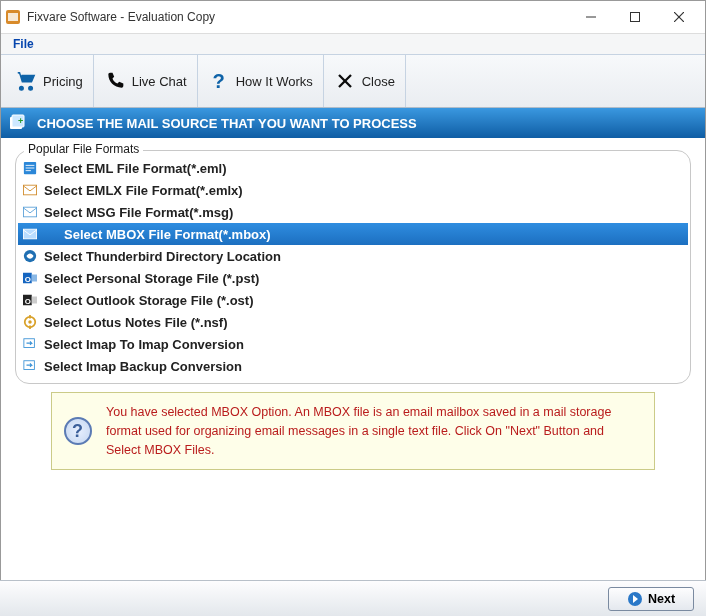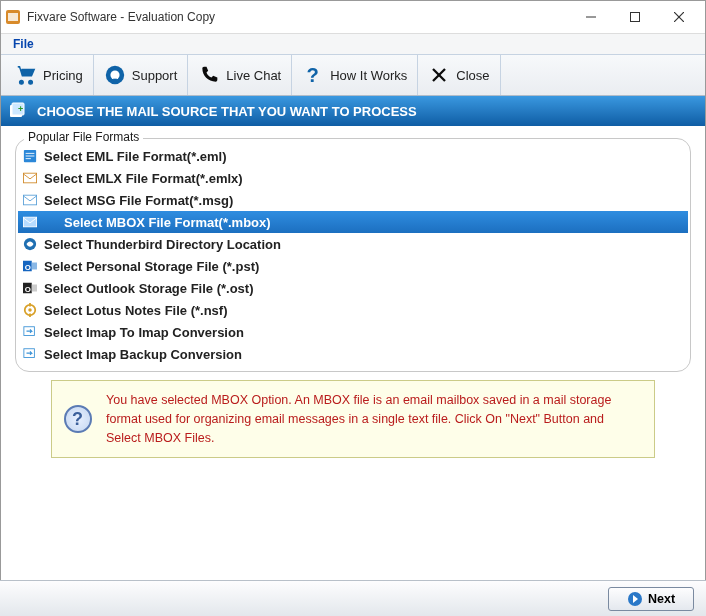--- a/index.html
+++ b/index.html
@@ -11,21 +11,21 @@
 .titlebar .title { flex: 1; font-size: 12px; color: #333; }
 .win-controls { display: flex; }
 .win-btn { width: 44px; height: 28px; display: flex; align-items: center; justify-content: center; cursor: pointer; }
 .win-btn svg { width: 10px; height: 10px; }
 
 
 .menubar { height: 20px; background: #f5f6f7; display: flex; align-items: center; padding: 0 6px; font-size: 12px; }
 .menu-item { padding: 2px 6px; cursor: pointer; color: #0645ad; font-weight: bold; }
 
 
-.toolbar { height: 42px; background: linear-gradient(#f7f9fb, #eaedf1); border-top: 1px solid #c6d3e2; border-bottom: 1px solid #b0bcc9; display: flex; align-items: stretch; padding-left: 4px; }
+.toolbar { height: 54px; background: linear-gradient(#f7f9fb, #eaedf1); border-top: 1px solid #c6d3e2; border-bottom: 1px solid #b0bcc9; display: flex; align-items: stretch; padding-left: 4px; }
 .tool-btn { display: flex; align-items: center; padding: 0 10px; border-right: 1px solid #c6d3e2; cursor: pointer; font-size: 13px; color: #222; }
 .tool-btn .tool-icon { width: 22px; height: 22px; margin-right: 6px; display: flex; align-items: center; justify-content: center; }
 
 
 .header-band { height: 30px; background: linear-gradient(#3a98e0, #0f5da4); color: #fff; display: flex; align-items: center; padding: 0 8px; font-weight: bold; font-size: 13px; }
 .header-band .hdr-icon { width: 18px; height: 18px; margin-right: 10px; }
 
 
 .content { padding: 12px 14px 6px 14px; }
 .fieldset { border: 1px solid #c8c8c8; border-radius: 14px; padding: 6px 2px 6px 2px; position: relative; }
@@ -85,30 +85,20 @@
   <div class="tool-btn">
     <span class="tool-icon">
       <svg viewBox="0 0 24 24" width="22" height="22">
           <path fill="#0f63a8" d="M7 18a2 2 0 1 0 0 4 2 2 0 0 0 0-4zm10 0a2 2 0 1 0 0 4 2 2 0 0 0 0-4zM3 3h2l3 10h10l3-7H7" stroke="#0f63a8" stroke-width="1.5"></path>
         </svg>
     </span>
     <span>Pricing</span>
   </div>
   <div class="tool-btn">
     <span class="tool-icon">
-      <svg viewBox="0 0 24 24" width="22" height="22">
-          <circle cx="12" cy="12" r="10" fill="#0f63a8"></circle>
-          <circle cx="12" cy="12" r="5" fill="#fff"></circle>
-          <rect x="10" y="16" width="4" height="4" fill="#0f63a8"></rect>
-        </svg>
-    </span>
-    <span>Support</span>
-  </div>
-  <div class="tool-btn">
-    <span class="tool-icon">
       <svg viewBox="0 0 24 24" width="20" height="20">
           <path fill="#0b0b0b" d="M6 2c-1 0-2 1-2 2 0 9 7 16 16 16 1 0 2-1 2-2v-3l-5-2-2 2c-3-1-5-3-6-6l2-2-2-5H6z"></path>
         </svg>
     </span>
     <span>Live Chat</span>
   </div>
   <div class="tool-btn">
     <span class="tool-icon">
       <svg viewBox="0 0 24 24" width="22" height="22">
           <text x="5" y="20" font-size="22" font-weight="bold" fill="#0f63a8">?</text>

